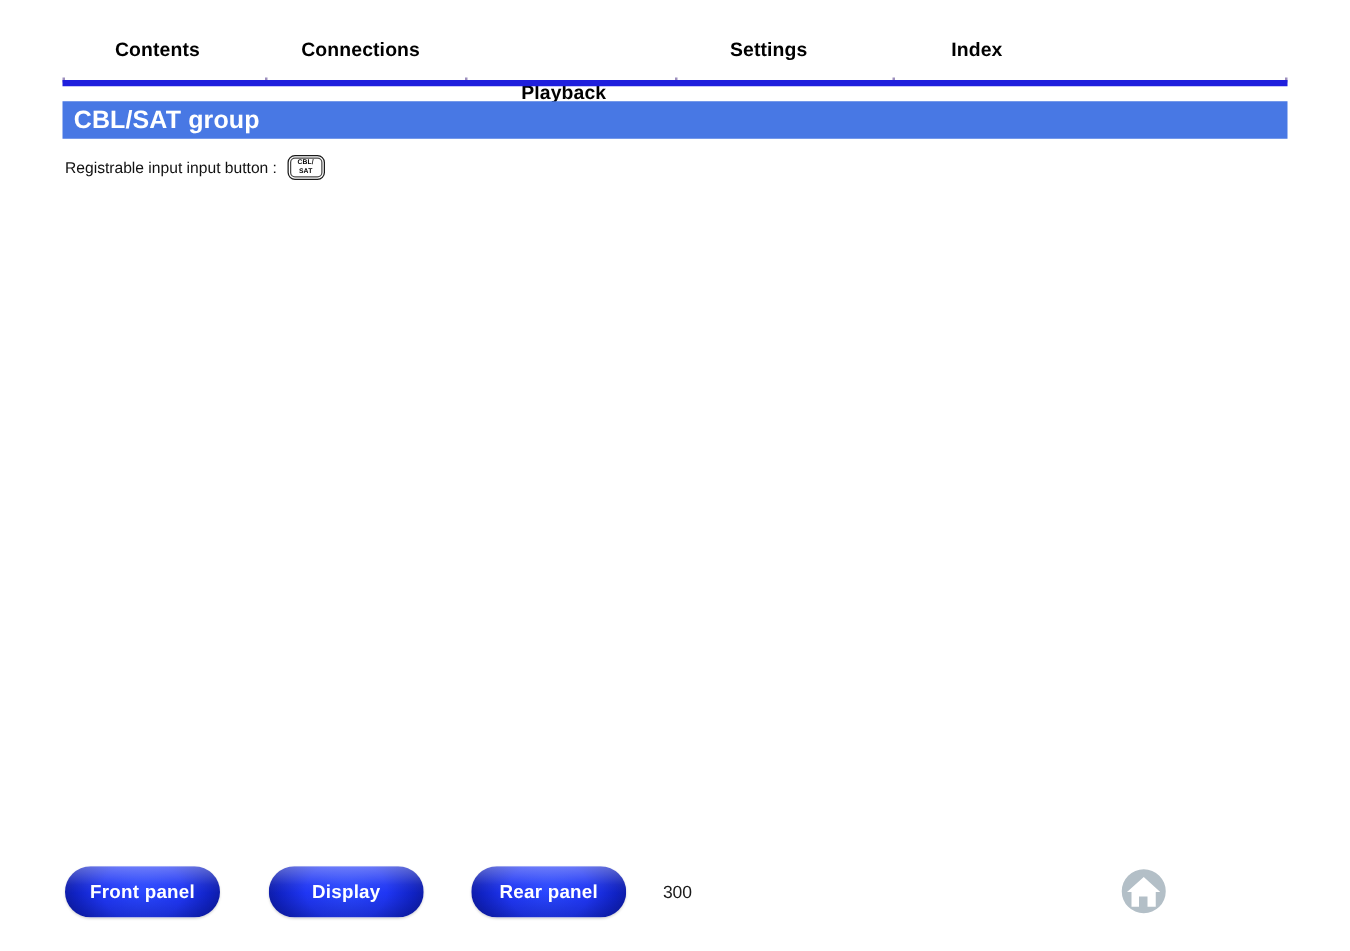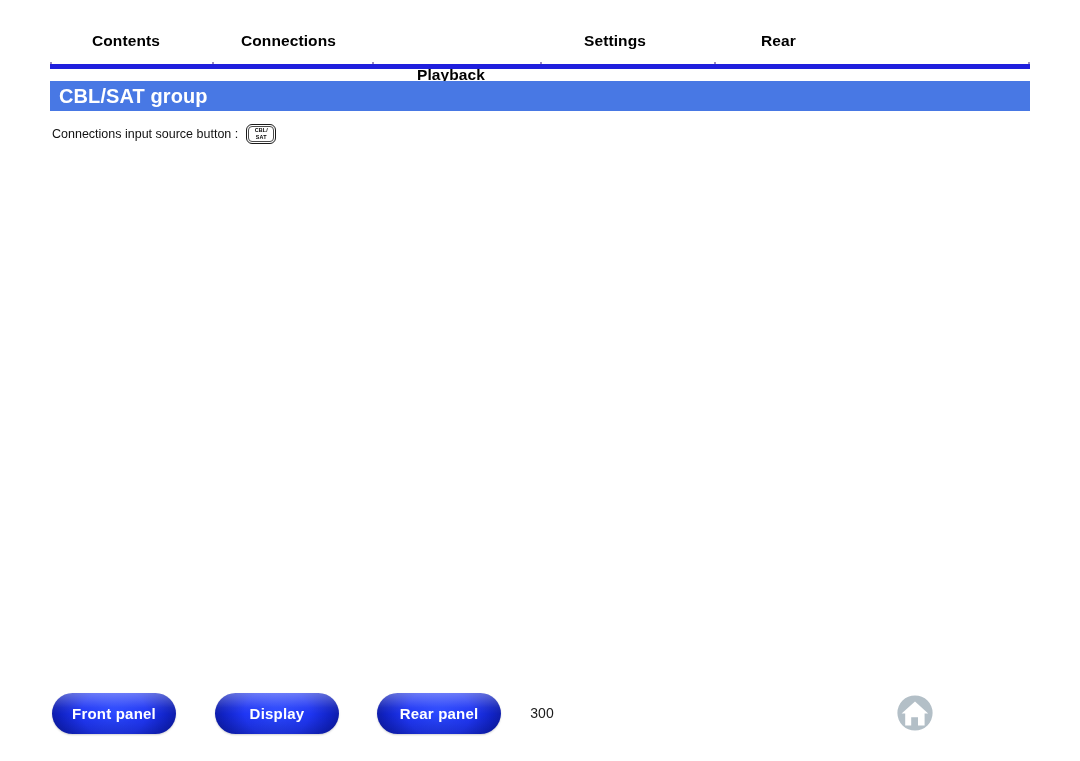--- a/index.html
+++ b/index.html
@@ -208,40 +208,40 @@
 </style>
 </head>
 <body>
 
 <div class="topnav">
   <div class="topnav-links">
     <a class="nav-link n0" href="#">Contents</a>
     <a class="nav-link n1" href="#">Connections</a>
     <a class="nav-link n2" href="#">Playback</a>
     <a class="nav-link n3" href="#">Settings</a>
-    <a class="nav-link n4" href="#">Rear</a>
+    <a class="nav-link n4" href="#">Index</a>
   </div>
   <div class="navbar-rule">
     <div class="tick t0"></div>
     <div class="tick t1"></div>
     <div class="tick t2"></div>
     <div class="tick t3"></div>
     <div class="tick t4"></div>
     <div class="tick t5"></div>
     <div class="bar"></div>
   </div>
 </div>
 
 <div class="title-banner">
   <div class="title-text">CBL/SAT group</div>
 </div>
 
 <div class="content">
   <div class="source-line">
-    <span class="source-label">Connections input source button :</span>
+    <span class="source-label">Registrable input input button :</span>
     <span class="key-button">
       <span class="key-inner">
         <span class="key-line l1">CBL/</span>
         <span class="key-line l2">SAT</span>
       </span>
     </span>
   </div>
 </div>
 
 <div class="footer">

